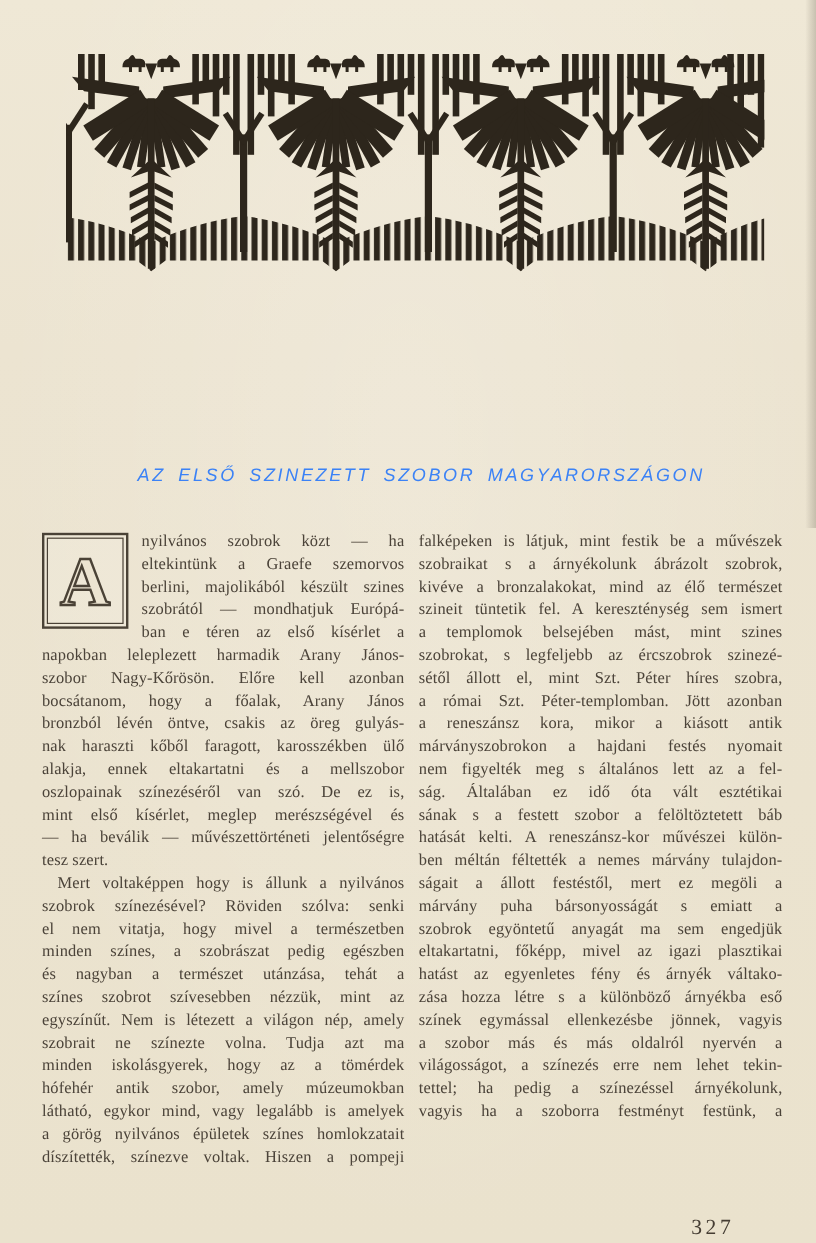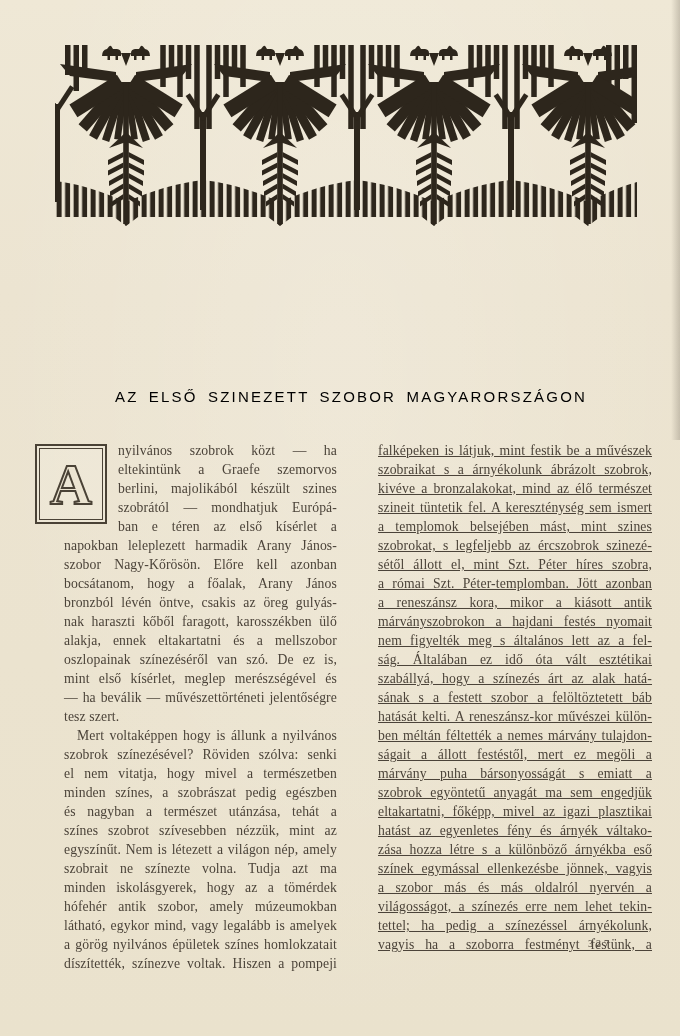--- a/index.html
+++ b/index.html
@@ -15,51 +15,51 @@
 
   
   .ornament{position:absolute;left:55px;top:38px;width:582px;height:194px;}
   .ornament svg{display:block;width:582px;height:194px;fill:#2d261c;}
 
   
   .title{
     position:absolute;top:388px;left:0;right:0;margin:0 0 0 22px;
     text-align:center;
     font-family:"Liberation Sans","DejaVu Sans",sans-serif;
-    font-size:15px;font-weight:normal;color:#000000;
-    letter-spacing:2.2px;word-spacing:4px;
+    font-size:15px;font-weight:normal;color:#3b82f6;
+    letter-spacing:2.2px;word-spacing:4px;font-style:italic;
   }
 
   
   .col{position:absolute;top:441px;font-size:13.7px;line-height:19px;letter-spacing:.12px;}
   .col-left{left:35px;width:302px;}
-  .col-right{left:349px;width:303px;text-decoration:underline;}
-  .textline{text-align:justify;text-align-last:justify;white-space:normal;margin-left:29px;}
+  .col-right{left:349px;width:303px;}
+  .textline{text-align:justify;text-align-last:justify;white-space:normal;}
   .line-end{text-align-last:left;}
   .line-indent{text-indent:13px;}
 
   
   .dropcap{
     float:left;width:72px;height:80px;margin:3px 11px 8px 0;
     border:2px solid #4a4236;position:relative;box-sizing:border-box;
     background:rgba(255,255,255,.12);
   }
   .dropcap::after{
     content:"";position:absolute;inset:2px;border:1.5px solid #4a4236;
   }
   .dropcap svg{position:absolute;left:3px;top:4px;width:62px;height:68px;}
   .dropcap text{
     font-family:"Liberation Serif","DejaVu Serif",serif;font-weight:bold;font-size:58px;
     fill:#ece4d1;stroke:#4a4236;stroke-width:2;
   }
 
   
   .pageno{
-    position:absolute;top:938px;right:68px;
-    font-size:10px;letter-spacing:3px;color:#453d33;
+    position:absolute;top:1012px;right:68px;
+    font-size:18px;letter-spacing:3px;color:#453d33;
   }
 
   
   .edge-shade{
     position:absolute;right:0;top:0;width:9px;height:440px;
     background:linear-gradient(to left,rgba(110,102,88,.30),rgba(110,102,88,0));
   }
 </style>
 </head>
 <body>
@@ -210,21 +210,20 @@
       <div class="textline">kivéve a bronzalakokat, mind az élő természet</div>
       <div class="textline">szineit tüntetik fel. A kereszténység sem ismert</div>
       <div class="textline">a templomok belsejében mást, mint szines</div>
       <div class="textline">szobrokat, s legfeljebb az ércszobrok szinezé-</div>
       <div class="textline">sétől állott el, mint Szt. Péter híres szobra,</div>
       <div class="textline">a római Szt. Péter-templomban. Jött azonban</div>
       <div class="textline">a reneszánsz kora, mikor a kiásott antik</div>
       <div class="textline">márványszobrokon a hajdani festés nyomait</div>
       <div class="textline">nem figyelték meg s általános lett az a fel-</div>
       <div class="textline">ság. Általában ez idő óta vált esztétikai</div>
-      <div class="textline">szabállyá, hogy a színezés árt az alak hatá-</div>
       <div class="textline">sának s a festett szobor a felöltöztetett báb</div>
       <div class="textline">hatását kelti. A reneszánsz-kor művészei külön-</div>
       <div class="textline">ben méltán féltették a nemes márvány tulajdon-</div>
       <div class="textline">ságait a állott festéstől, mert ez megöli a</div>
       <div class="textline">márvány puha bársonyosságát s emiatt a</div>
       <div class="textline">szobrok egyöntetű anyagát ma sem engedjük</div>
       <div class="textline">eltakartatni, főképp, mivel az igazi plasztikai</div>
       <div class="textline">hatást az egyenletes fény és árnyék váltako-</div>
       <div class="textline">zása hozza létre s a különböző árnyékba eső</div>
       <div class="textline">színek egymással ellenkezésbe jönnek, vagyis</div>

